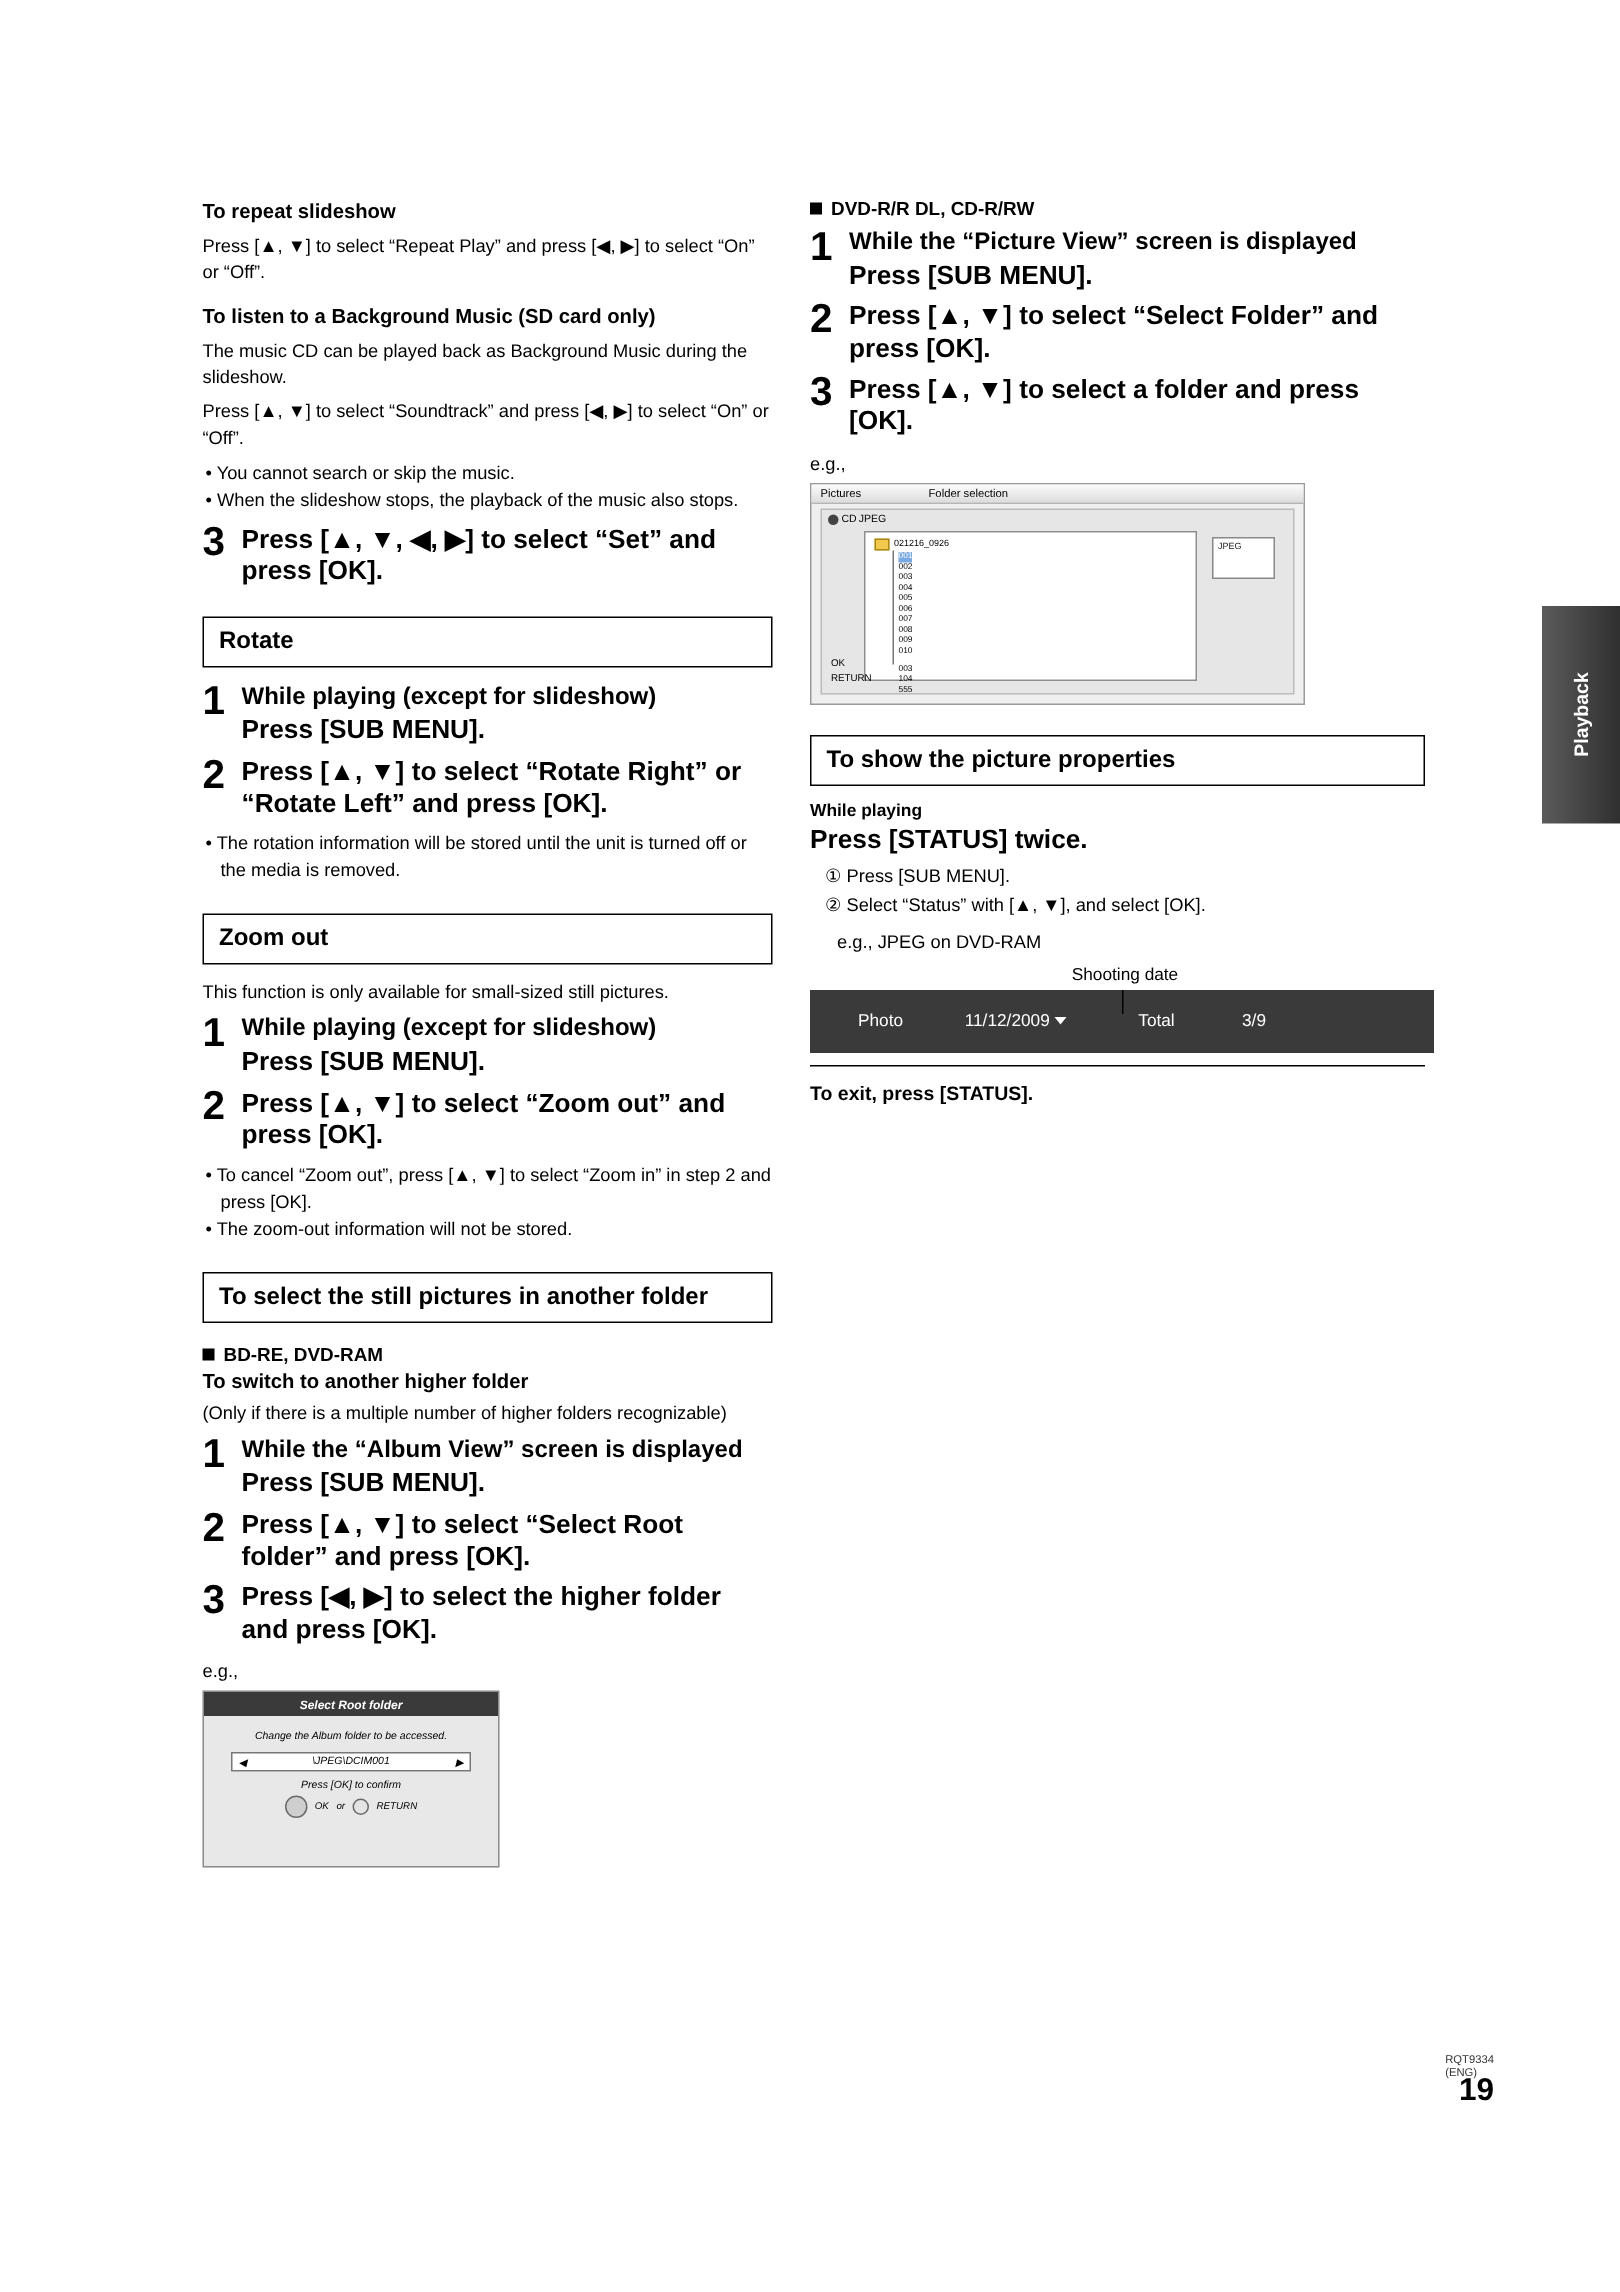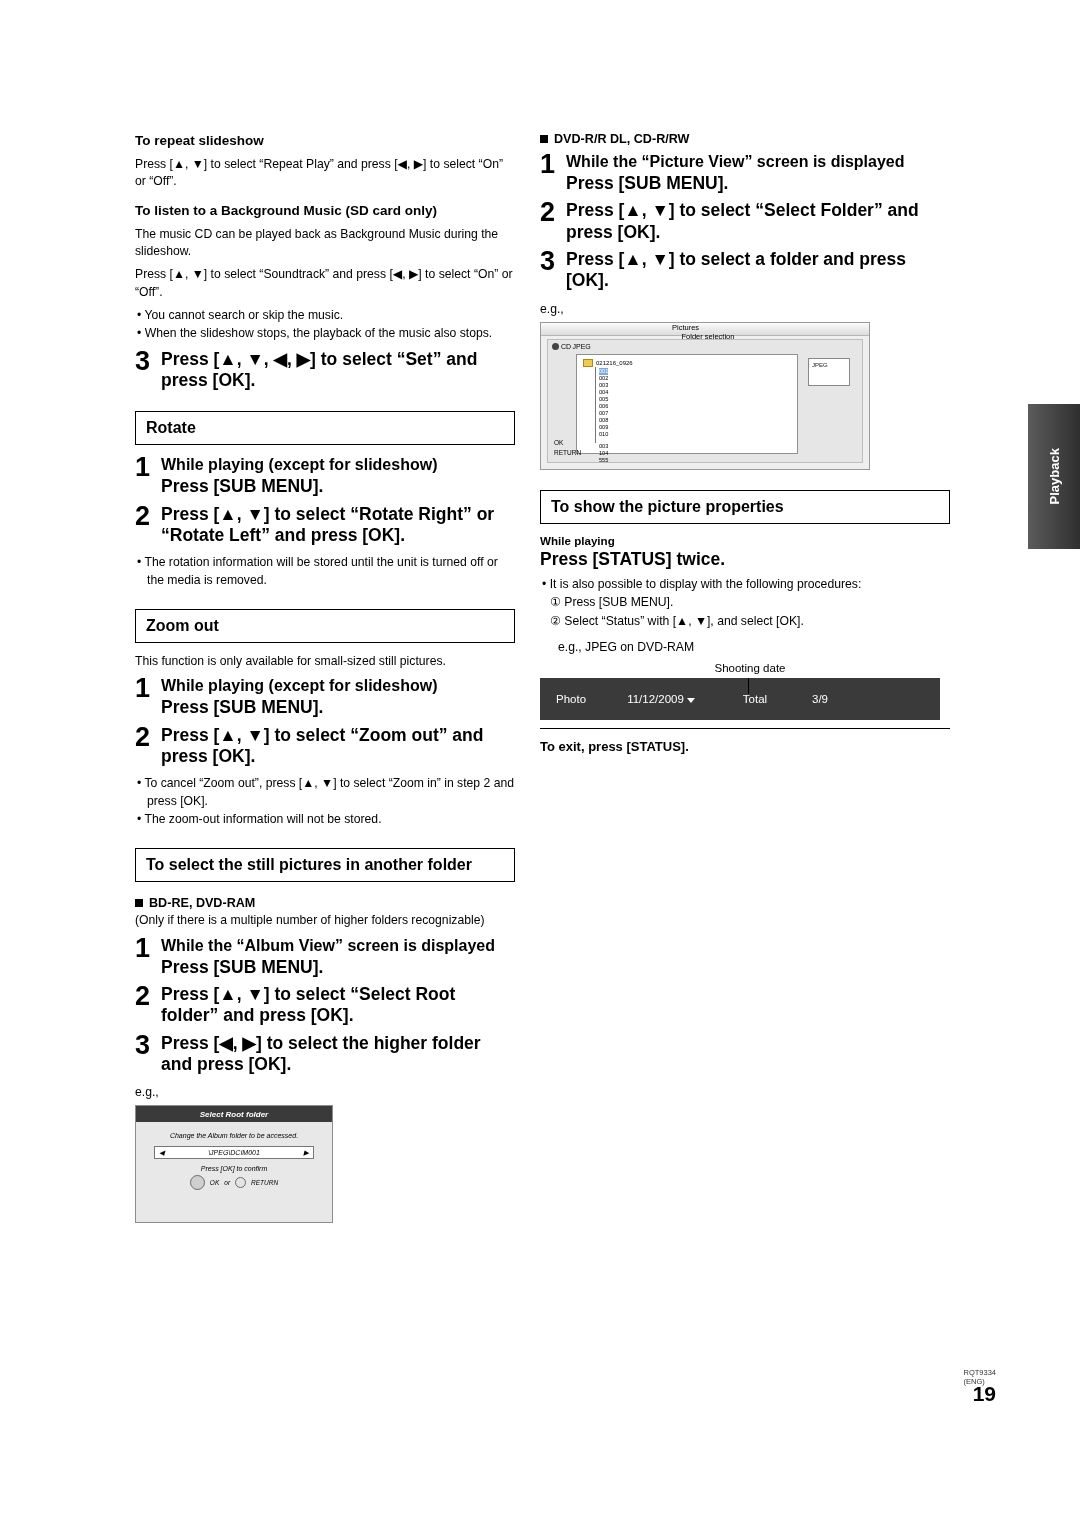--- a/index.html
+++ b/index.html
@@ -151,21 +151,20 @@
   }
   .scr-folder .titlebar {
     height: 13px;
     background: linear-gradient(180deg,#fbfbfb,#dcdcdc);
     border-bottom: 1px solid #b5b5b5;
     display: flex;
     align-items: center;
     font-size: 7.5px;
     padding-left: 6px;
     box-sizing: border-box;
-    flex-direction: column;
   }
   .scr-folder .titlebar .t1 { width: 72px; }
   .scr-folder .inner {
     position: absolute;
     left: 6px; top: 16px; right: 6px; bottom: 6px;
     background: #e6e6e6;
     border: 1px solid #bdbdbd;
   }
   .scr-folder .media {
     position: absolute;
@@ -254,20 +253,21 @@
   }
   .propbar {
     margin-top: 4px;
     width: 400px;
     height: 42px;
     background: #3a3a3a;
     color: #fff;
     display: flex;
     align-items: center;
     font-size: 11.5px;
+    padding-left: 16px;
   }
   .propbar .c { padding: 0 0 0 0; }
   .propbar .c1 { width: 62px; text-align: center; }
   .propbar .c2 { width: 118px; text-align: center; position: relative;}
   .propbar .c3 { width: 70px; text-align: center; }
   .propbar .c4 { width: 60px; text-align: center; }
   .propbar .caret {
     display: inline-block;
     width: 0; height: 0;
     border-left: 4px solid transparent;
@@ -433,20 +433,21 @@
     </div>
     <div class="bullet" style="margin-top:8px">• To cancel “Zoom out”, press [▲, ▼] to select “Zoom in” in step 2 and press [OK].</div>
     <div class="bullet">• The zoom-out information will not be stored.</div>
 
     <div class="boxhead framed">To select the still pictures in another folder</div>
 
     <div class="sq-head">
       <span class="sq"></span>
       <span>BD-RE, DVD-RAM</span>
     </div>
+    <div class="h-bold" style="margin:2px 0 4px 0">To switch to another higher folder</div>
     <div class="body-sm">(Only if there is a multiple number of higher folders recognizable)</div>
 
     <div class="step">
       <div class="num">1</div>
       <div class="txt">
         <div class="cond">While the “Album View” screen is displayed</div>
         <div class="big">Press [SUB MENU].</div>
       </div>
     </div>
     <div class="step">
@@ -554,21 +555,20 @@
           <div>RETURN</div>
         </div>
       </div>
     </div>
 
     <div class="boxhead framed">To show the picture properties</div>
 
     <div class="cond" style="font-size:11.6px;font-weight:bold;margin-bottom:2px">While playing</div>
     <div style="font-size:17.5px;font-weight:bold;line-height:1.22;margin-bottom:6px">Press [STATUS] twice.</div>
 
-    <div class="bullet">• It is also possible to display with the following procedures:</div>
     <div class="ol-item" style="margin-left:10px">① Press [SUB MENU].</div>
     <div class="ol-item" style="margin-left:10px">② Select “Status” with [▲, ▼], and select [OK].</div>
 
     <div class="body-sm" style="margin-top:8px;margin-left:18px">e.g., JPEG on DVD-RAM</div>
 
     <div class="shootwrap">
       <div class="shoot-label">Shooting date</div>
       <div class="shoot-line"></div>
       <div class="propbar">
         <span class="c c1">Photo</span>

